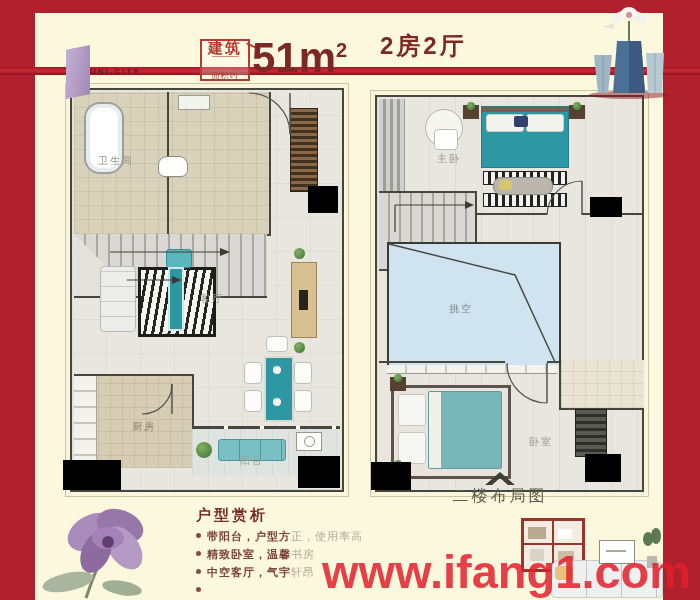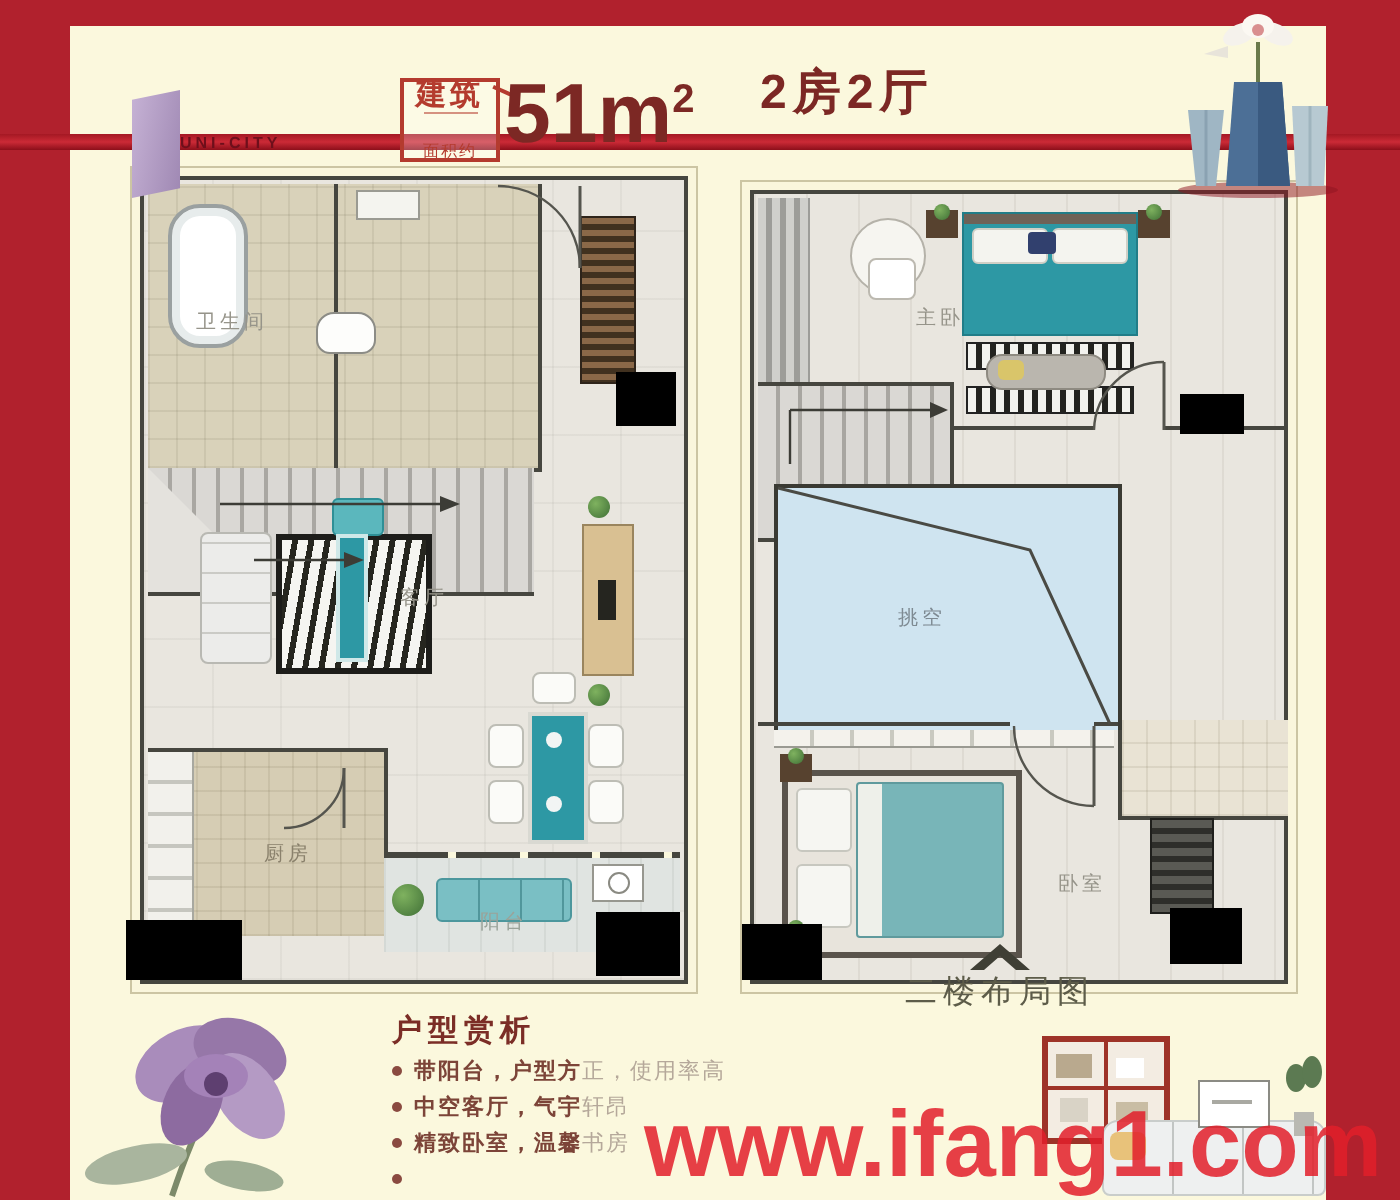--- a/index.html
+++ b/index.html
@@ -253,21 +253,21 @@
     <div class="rtable"></div>
     <div class="rseat"></div>
     <div class="mbed">
       <div class="hb"></div>
         <div class="p1"></div>
         <div class="p2"></div>
         <div class="ap"></div>
     </div>
     <div class="nstand" style="left:86px;top:8px;"></div>
     <div class="nstand" style="left:192px;top:8px;"></div>
-    <div class="lbl" style="left:60px;top:55px;margin-left:21px;">主卧</div>
+    <div class="lbl" style="left:60px;top:55px;">主卧</div>
     <div class="zrug" style="top:74px;"></div>
     <div class="bench"></div>
     <div class="zrug" style="top:96px;"></div>
     <div class="wallseg" style="left:100px;top:116px;width:70px;height:2px;"></div>
     <div class="wallseg" style="left:205px;top:116px;width:60px;height:2px;"></div>
     <div class="stairsR"></div>
     <div class="void"></div>
     <div class="lbl" style="left:72px;top:205px;color:#7e8a92;">挑空</div>
     <div class="railing"></div>
     <div class="wallseg" style="left:2px;top:264px;width:126px;height:2px;"></div>
@@ -317,25 +317,25 @@
   </svg>
 
   <div class="abs analysis">
     <div class="a-head">户型赏析</div>
     <div class="a-li">
       <span class="dot"></span>
       <span><span class="a-strong">带阳台，户型方</span><span class="a-rest">正，使用率高</span></span>
     </div>
     <div class="a-li">
       <span class="dot"></span>
-      <span><span class="a-strong">中空客厅，气宇</span><span class="a-rest">轩昂</span></span>
+      <span><span class="a-strong">精致卧室，温馨</span><span class="a-rest">书房</span></span>
     </div>
     <div class="a-li">
       <span class="dot"></span>
-      <span><span class="a-strong">精致卧室，温馨</span><span class="a-rest">书房</span></span>
+      <span><span class="a-strong">中空客厅，气宇</span><span class="a-rest">轩昂</span></span>
     </div>
     <div class="a-li">
       <span class="dot"></span>
     </div>
   </div>
 
   <div class="abs decor">
     <div class="shelf">
       <i style="left:4px;top:6px;width:18px;height:12px;"></i>
       <i style="left:34px;top:8px;width:14px;height:10px;background:#fff;"></i>

